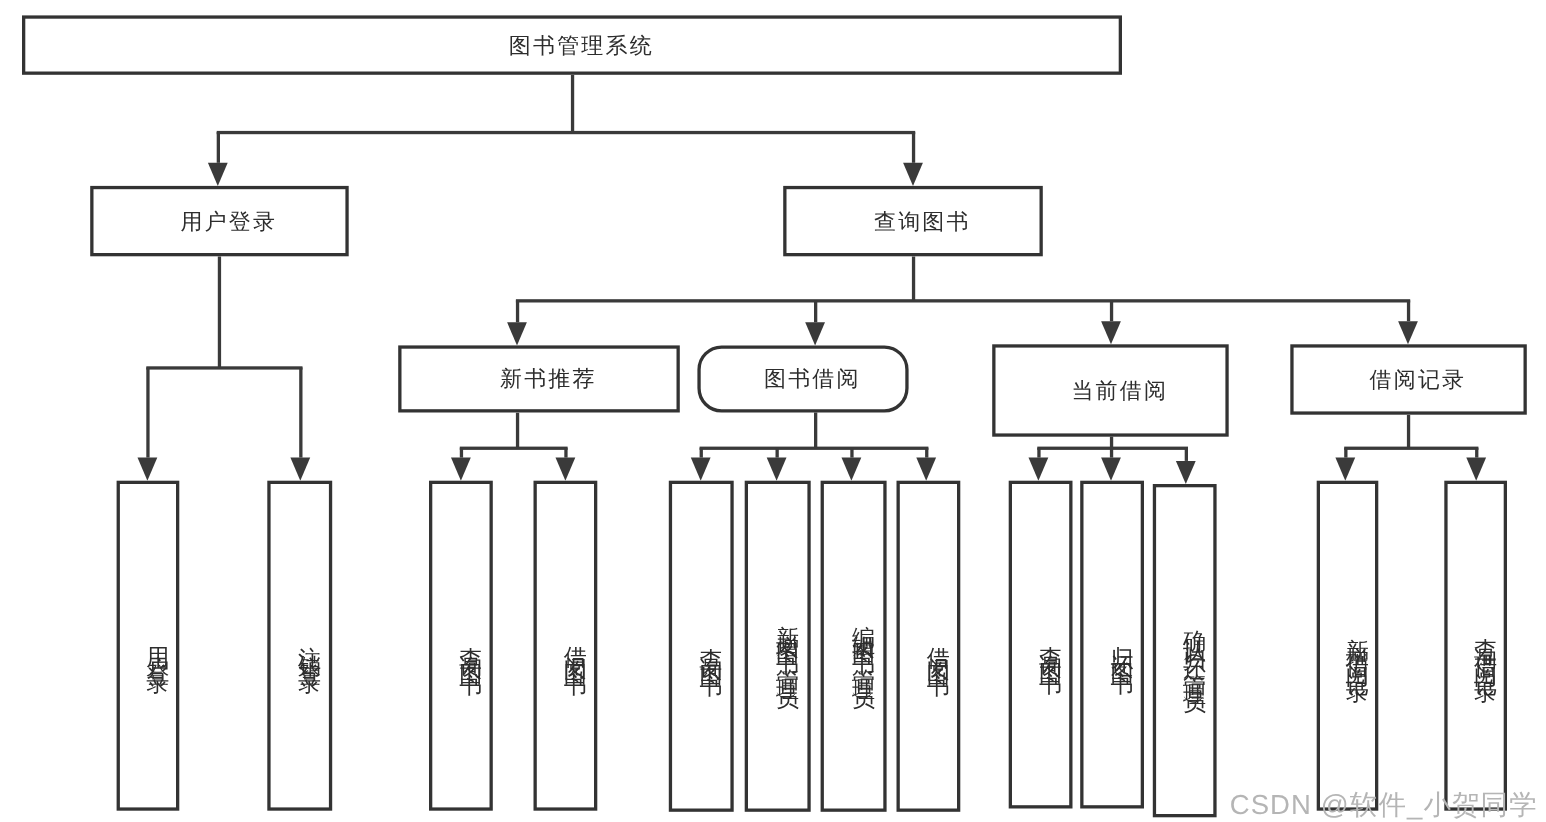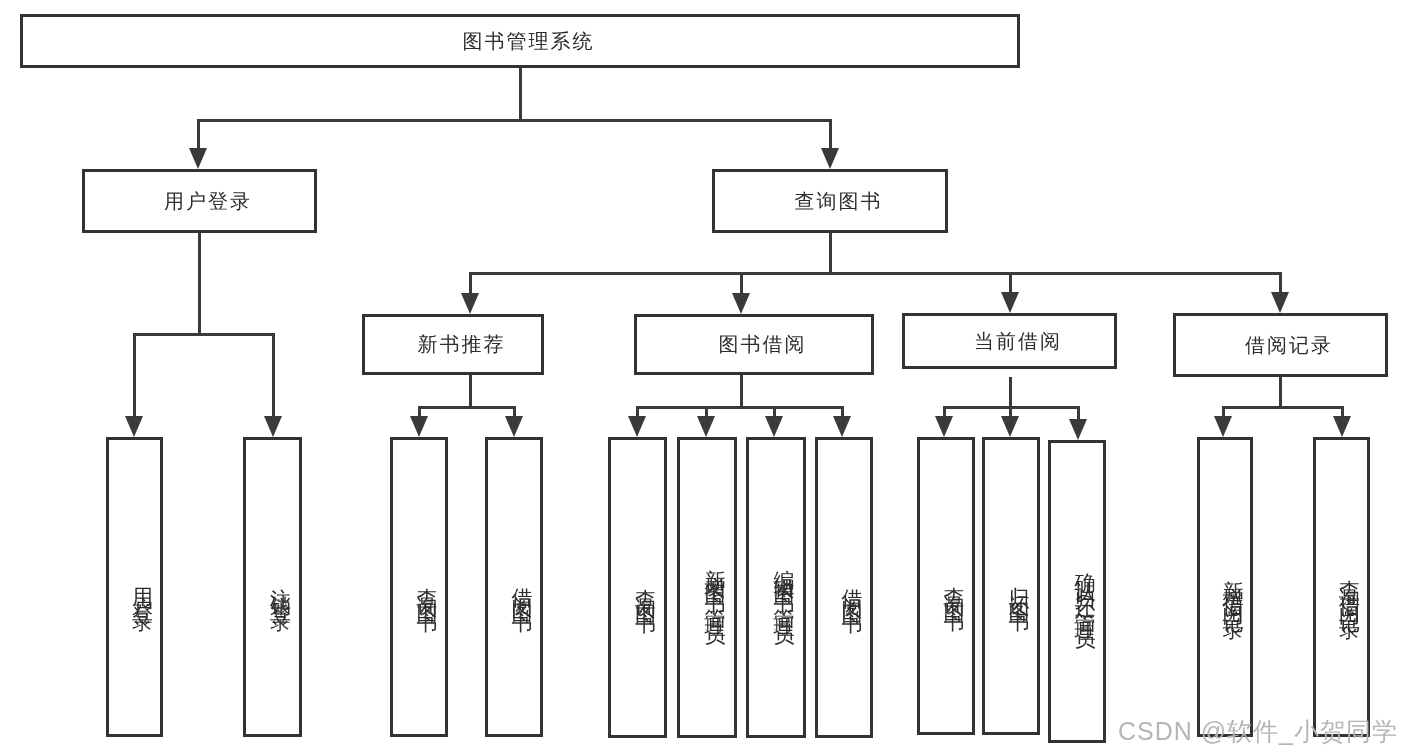--- a/index.html
+++ b/index.html
@@ -63,29 +63,29 @@
 </head>
 <body>
 
 <div id="stage">
   <div id="nodes-layer">
       <div class="box hbox" style="left: 20px; top: 14px; width: 1000px; height: 54px;">图书管理系统</div>
       <div class="box hbox" style="left: 82px; top: 169px; width: 235px; height: 64px;">用户登录</div>
       <div class="box vbox" style="left: 106px; top: 437px; width: 57px; height: 300px;">用户登录</div>
       <div class="box vbox" style="left: 243px; top: 437px; width: 59px; height: 300px;">注销登录</div>
       <div class="box hbox" style="left: 712px; top: 169px; width: 236px; height: 64px;">查询图书</div>
-      <div class="box hbox" style="left: 362px; top: 314px; width: 182px; height: 61px;">新书推荐</div>
+      <div class="box hbox" style="left: 362px; top: 314px; width: 256px; height: 61px;">新书推荐</div>
       <div class="box vbox" style="left: 390px; top: 437px; width: 58px; height: 300px;">查询图书</div>
       <div class="box vbox" style="left: 485px; top: 437px; width: 58px; height: 300px;">借阅图书</div>
-      <div class="box hbox" style="left: 634px; top: 314px; width: 240px; height: 61px;">图书借阅</div>
+      <div class="box hbox" style="left: 634px; top: 314px; width: 192px; height: 61px; border-radius: 22px;">图书借阅</div>
       <div class="box vbox" style="left: 608px; top: 437px; width: 59px; height: 301px;">查询图书</div>
       <div class="box vbox" style="left: 677px; top: 437px; width: 60px; height: 301px;">新增图书（管理员）</div>
       <div class="box vbox" style="left: 746px; top: 437px; width: 60px; height: 301px;">编辑图书（管理员）</div>
       <div class="box vbox" style="left: 815px; top: 437px; width: 58px; height: 301px;">借阅图书</div>
-      <div class="box hbox" style="left: 902px; top: 313px; width: 215px; height: 56px;">当前借阅</div>
+      <div class="box hbox" style="left: 902px; top: 313px; width: 215px; height: 84px;">当前借阅</div>
       <div class="box vbox" style="left: 917px; top: 437px; width: 58px; height: 298px;">查询图书</div>
       <div class="box vbox" style="left: 982px; top: 437px; width: 58px; height: 298px;">归还图书</div>
       <div class="box vbox" style="left: 1048px; top: 440px; width: 58px; height: 303px;">确认归还（管理员）</div>
       <div class="box hbox" style="left: 1173px; top: 313px; width: 215px; height: 64px;">借阅记录</div>
       <div class="box vbox" style="left: 1197px; top: 437px; width: 56px; height: 300px;">新增借阅记录</div>
       <div class="box vbox" style="left: 1313px; top: 437px; width: 57px; height: 300px;">查询借阅记录</div>
     </div>
   <div id="lines-layer">
       <div class="line" style="left: 518.5px; top: 68px; width: 3px; height: 53px;"></div>
       <div class="line" style="left: 196.5px; top: 118.5px; width: 635px; height: 3px;"></div>

